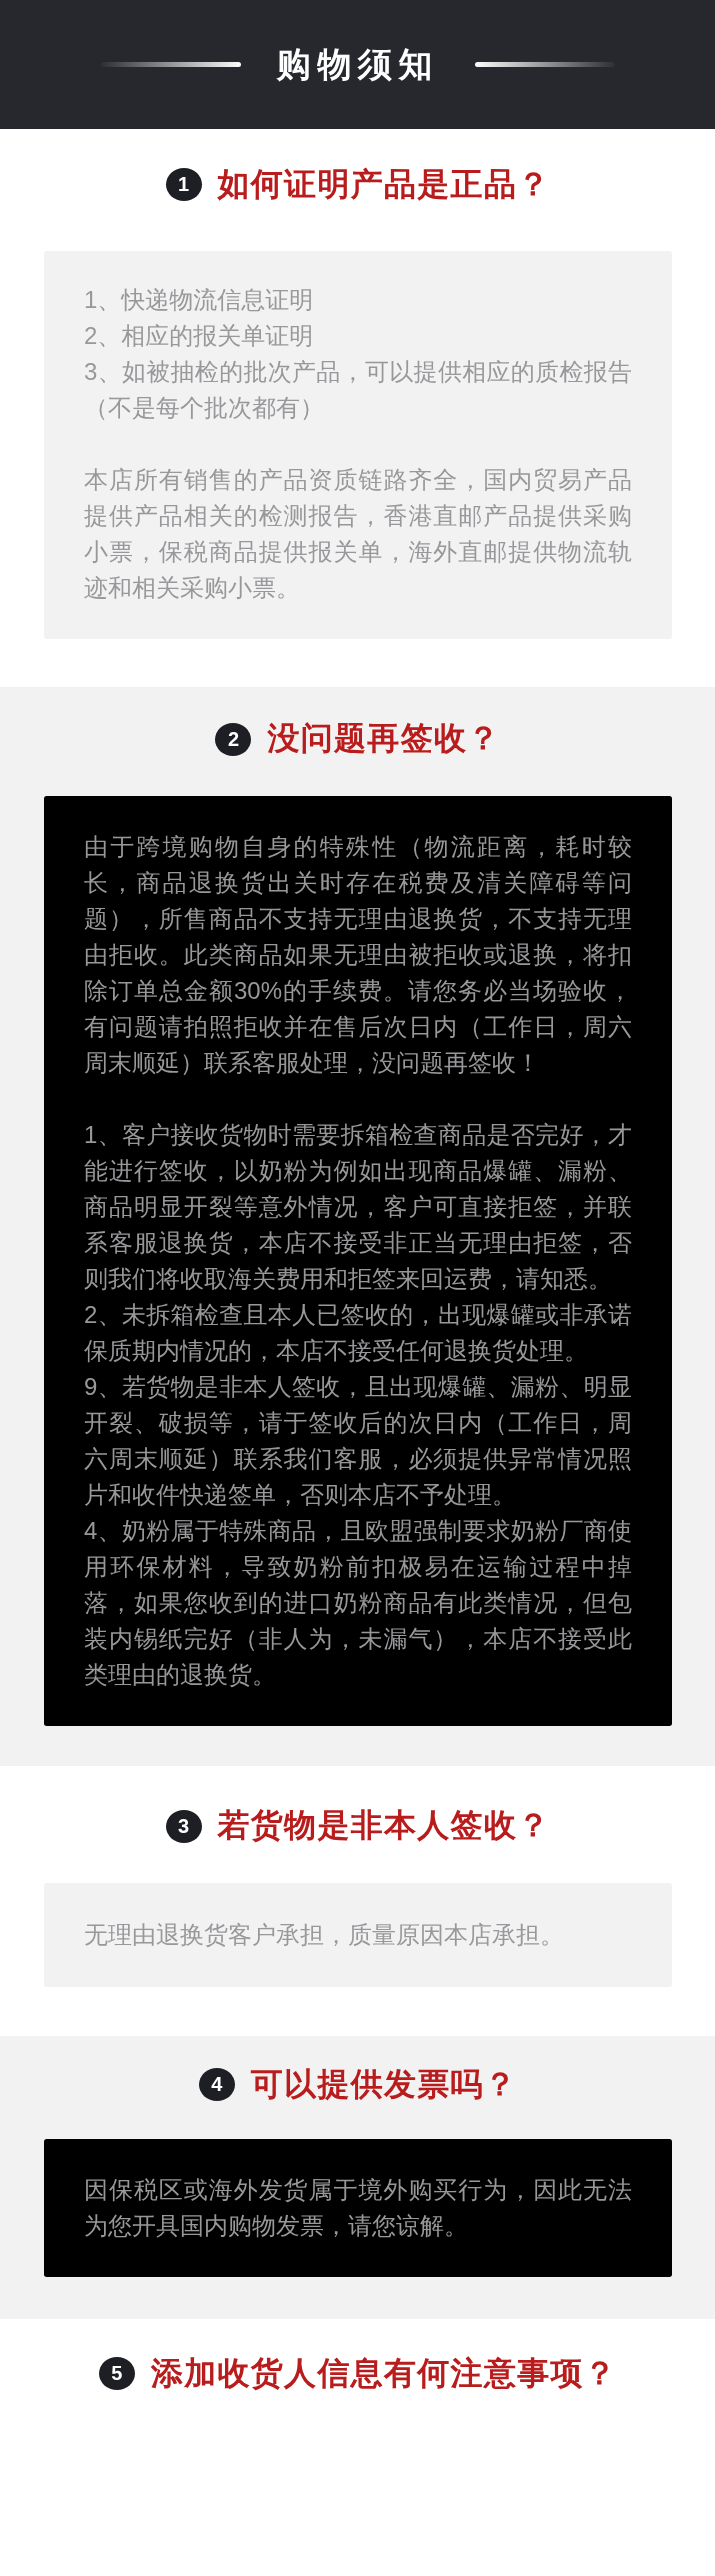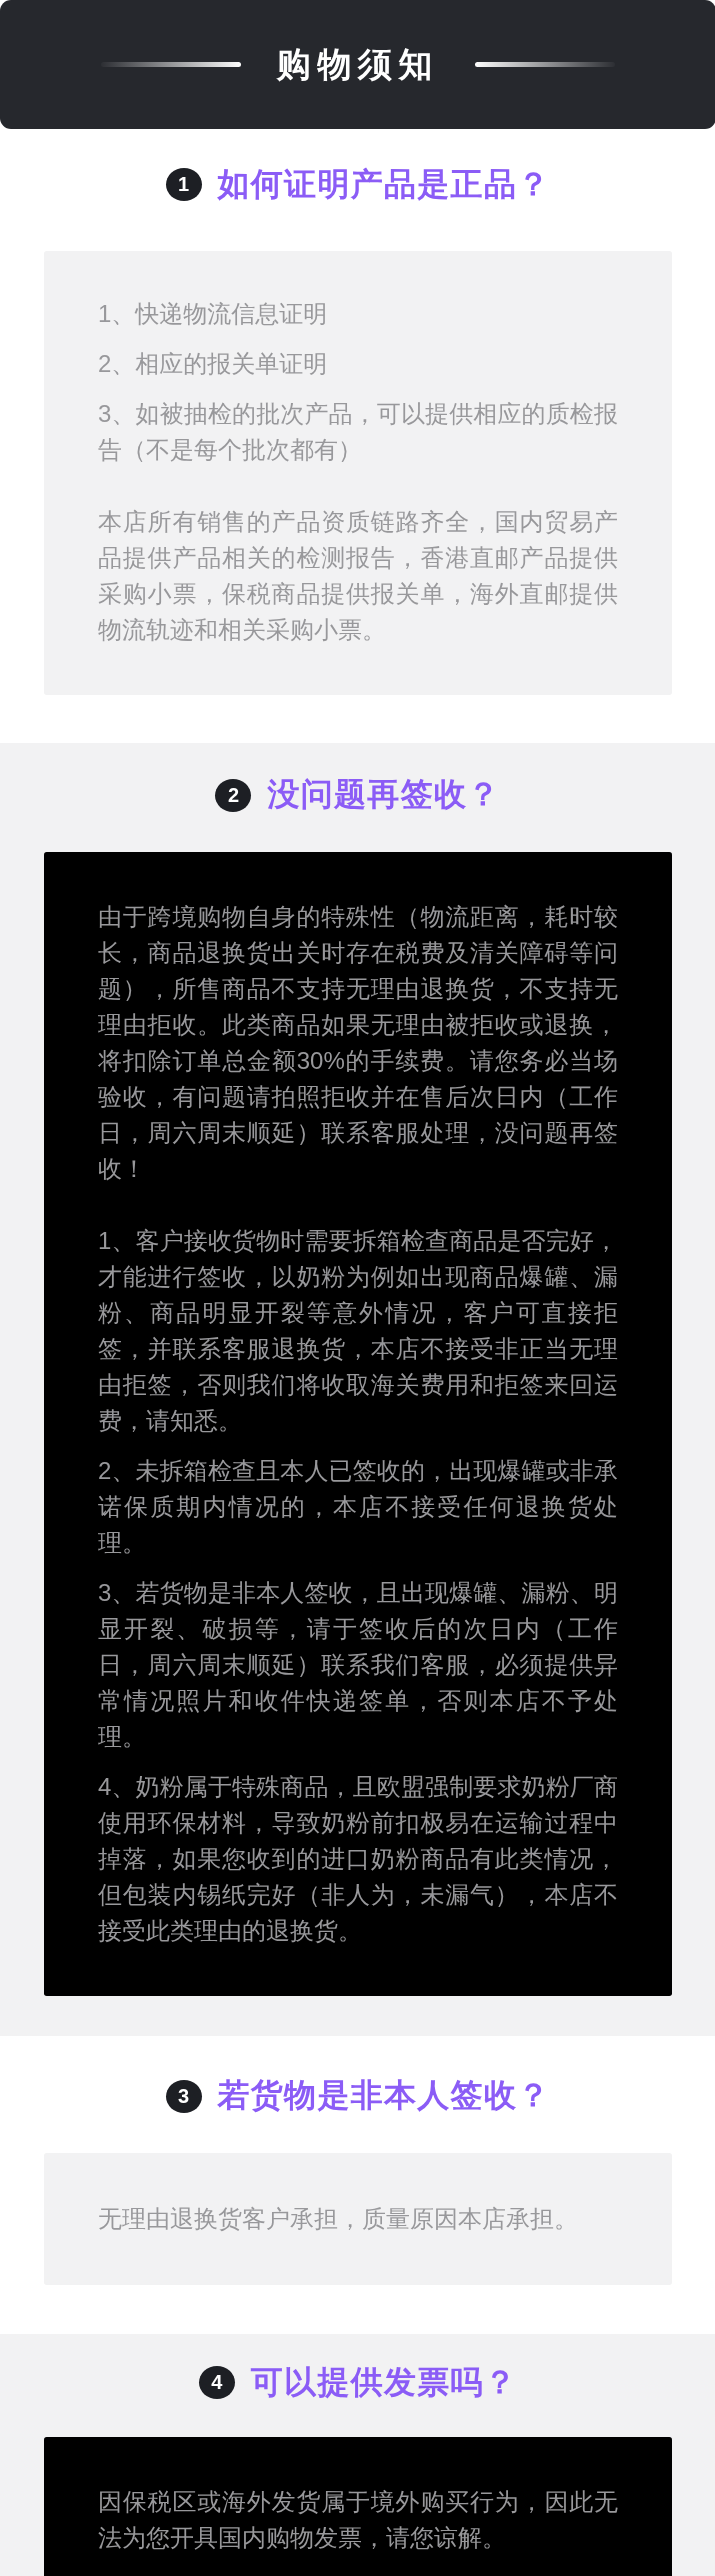--- a/index.html
+++ b/index.html
@@ -5,51 +5,51 @@
   html, body { margin:0; padding:0; background:#ffffff; }
   body {
     width:716px; min-height:2576px; margin:0 auto;
     font-family:"Liberation Sans","DejaVu Sans",sans-serif;
     -webkit-font-smoothing:antialiased;
   }
 
   
   .top-banner {
     height:129px; background:#26282d;
-    display:flex; align-items:center; justify-content:center;border-radius:11px;
+    display:flex; align-items:center; justify-content:center;
   }
   .hline { width:140px; height:4.6px; border-radius:2.7px; }
   .hline-left  { background:linear-gradient(90deg,  rgba(255,255,255,0.03), #fdfdfd); margin-right:36px; }
   .hline-right { background:linear-gradient(270deg, rgba(255,255,255,0.03), #fdfdfd); margin-left:36px; }
   .banner-title { color:#ffffff; font-size:34px; font-weight:900; letter-spacing:6.6px; }
 
   
   .sec-head {
     display:flex; align-items:center; justify-content:center;
     gap:16px; height:37px;
   }
   .badge {
     width:36px; height:33px; flex:0 0 36px;
     background:#1d1f24; border-radius:50%;
     color:#ffffff; font-size:20px; font-weight:bold;
     display:flex; align-items:center; justify-content:center;
   }
-  .sec-title { font-size:32px; font-weight:800; color:#8b5cf6; letter-spacing:1.3px; }
+  .sec-title { font-size:32px; font-weight:800; color:#b91c1c; letter-spacing:1.3px; }
 
   
   .box {
     margin-left:44px; margin-right:44px;
     border-radius:2.7px;
     font-size:24px; line-height:36px; color:#98989b;
     text-align:justify;
   }
   .graybg { background:#f2f2f3; }
   .whitebg { background:#000000; }
   .panel { background:#f2f2f3; }
-  .box p { margin:14px; padding:0; }
+  .box p { margin:0; padding:0; }
   .box p.gap { margin-top:36px; }
 
   
   .s1-head { margin-top:37px; }
   .s1-box  { margin-top:48px; padding:30.5px 40px 33px; }
 
   .s2-panel { margin-top:48px; padding:34px 0 40px; }
   .s2-box   { margin-top:38px; padding:33px 40px; }
 
   .s3-head { margin-top:42px; }
@@ -85,21 +85,21 @@
 
 <div class="panel s2-panel">
   <div class="sec-head">
     <span class="badge">2</span>
     <span class="sec-title">没问题再签收？</span>
   </div>
   <div class="box whitebg s2-box">
     <p>由于跨境购物自身的特殊性（物流距离，耗时较长，商品退换货出关时存在税费及清关障碍等问题），所售商品不支持无理由退换货，不支持无理由拒收。此类商品如果无理由被拒收或退换，将扣除订单总金额30%的手续费。请您务必当场验收，有问题请拍照拒收并在售后次日内（工作日，周六周末顺延）联系客服处理，没问题再签收！</p>
     <p class="gap">1、客户接收货物时需要拆箱检查商品是否完好，才能进行签收，以奶粉为例如出现商品爆罐、漏粉、商品明显开裂等意外情况，客户可直接拒签，并联系客服退换货，本店不接受非正当无理由拒签，否则我们将收取海关费用和拒签来回运费，请知悉。</p>
     <p>2、未拆箱检查且本人已签收的，出现爆罐或非承诺保质期内情况的，本店不接受任何退换货处理。</p>
-    <p>3、若货物是非本人签收，且出现爆罐、漏粉、明显开裂、破损等，请于签收后的次日内（工作日，周六周末顺延）联系我们客服，必须提供异常情况照片和收件快递签单，否则本店不予处理。</p>
+    <p>9、若货物是非本人签收，且出现爆罐、漏粉、明显开裂、破损等，请于签收后的次日内（工作日，周六周末顺延）联系我们客服，必须提供异常情况照片和收件快递签单，否则本店不予处理。</p>
     <p>4、奶粉属于特殊商品，且欧盟强制要求奶粉厂商使用环保材料，导致奶粉前扣极易在运输过程中掉落，如果您收到的进口奶粉商品有此类情况，但包装内锡纸完好（非人为，未漏气），本店不接受此类理由的退换货。</p>
   </div>
 </div>
 
 <div>
   <div class="sec-head s3-head">
     <span class="badge">3</span>
     <span class="sec-title">若货物是非本人签收？</span>
   </div>
   <div class="box graybg s3-box">

